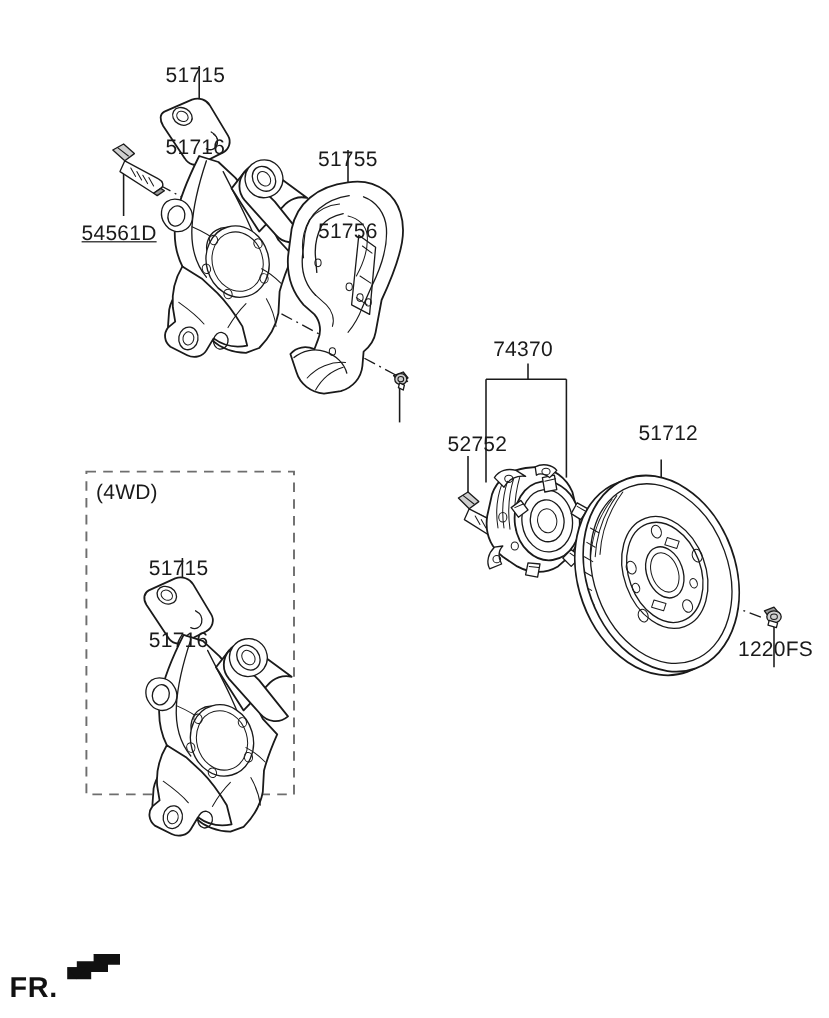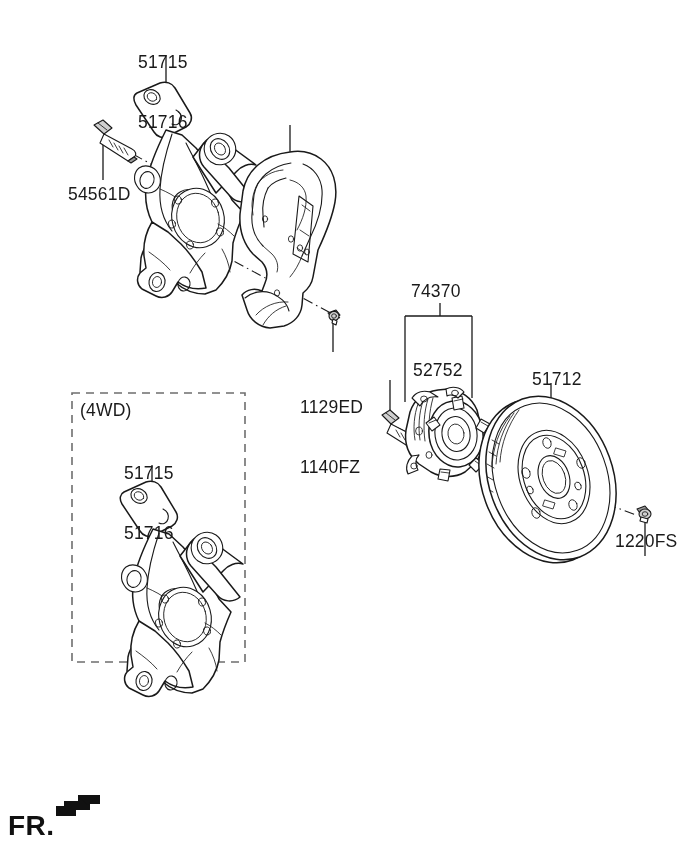--- a/index.html
+++ b/index.html
@@ -3,21 +3,21 @@
 <meta charset="utf-8">
 <style>
   html,body{margin:0;padding:0;background:#ffffff;}
   body{width:691px;height:848px;position:relative;overflow:hidden;
        font-family:"Liberation Sans",sans-serif;color:#1a1a1a;}
   #sheet{position:absolute;left:0;top:0;width:547px;height:848px;}
   .lbl{position:absolute;font-size:17.5px;line-height:20px;letter-spacing:.2px;
        color:#1a1a1a;white-space:pre;font-family:"Liberation Sans",sans-serif;}
   .lbl.two{line-height:20px;}
   #fr-wrap{position:absolute;left:8px;top:792px;width:110px;height:48px;}
-  #fr-text{position:absolute;left:0;top:18px;font-size:28px;font-weight:bold;
+  #fr-text{position:absolute;left:0;top:18px;font-size:24px;font-weight:bold;
            letter-spacing:.5px;color:#111;font-family:"Liberation Sans",sans-serif;}
   #fr-arrow{position:absolute;left:46px;top:0px;}
   svg{display:block;}
   .vec{position:absolute;left:0;top:0;}
 </style>
 </head>
 <body>
 
 <div id="sheet">
 
@@ -406,33 +406,33 @@
       <path class="ol3" d="M209,648 C213,655 216,663 217,671"></path>
       <path class="ol3" d="M221,635 C216,630 211,626 205,623"></path>
     </g>
   </svg>
 
   <div class="lbl two" style="left:138px;top:12px;">
     <div>51715</div>
     <div>51716</div>
   </div>
 
-
-  <div class="lbl" style="left:68px;top:184px;">54561D</div>
+  <div class="lbl two" style="left:265px;top:82px;">
+    <div>51755</div>
+    <div>51756</div>
+  </div>
+
+  <div class="lbl" style="left:68px;top:184px;text-decoration:underline;">54561D</div>
 
   <div class="lbl" style="left:411px;top:281px;">74370</div>
 
-  <div class="lbl two" style="left:300px;top:357px;">
-    <div>1129ED</div>
-    <div>1140FZ</div>
-  </div>
-
-  <div class="lbl" style="left:373px;top:360px;margin-left:40px;">52752</div>
-
-  <div class="lbl" style="left:532px;top:369px;">51712</div>
+
+  <div class="lbl" style="left:373px;top:360px;">52752</div>
+
+  <div class="lbl" style="left:532px;top:351px;">51712</div>
 
   <div class="lbl" style="left:615px;top:531px;">1220FS</div>
 
   <div class="lbl" style="left:80px;top:400px;text-align:right;">(4WD)</div>
 
   <div class="lbl two" style="left:124px;top:423px;">
     <div>51715</div>
     <div>51716</div>
   </div>
 

